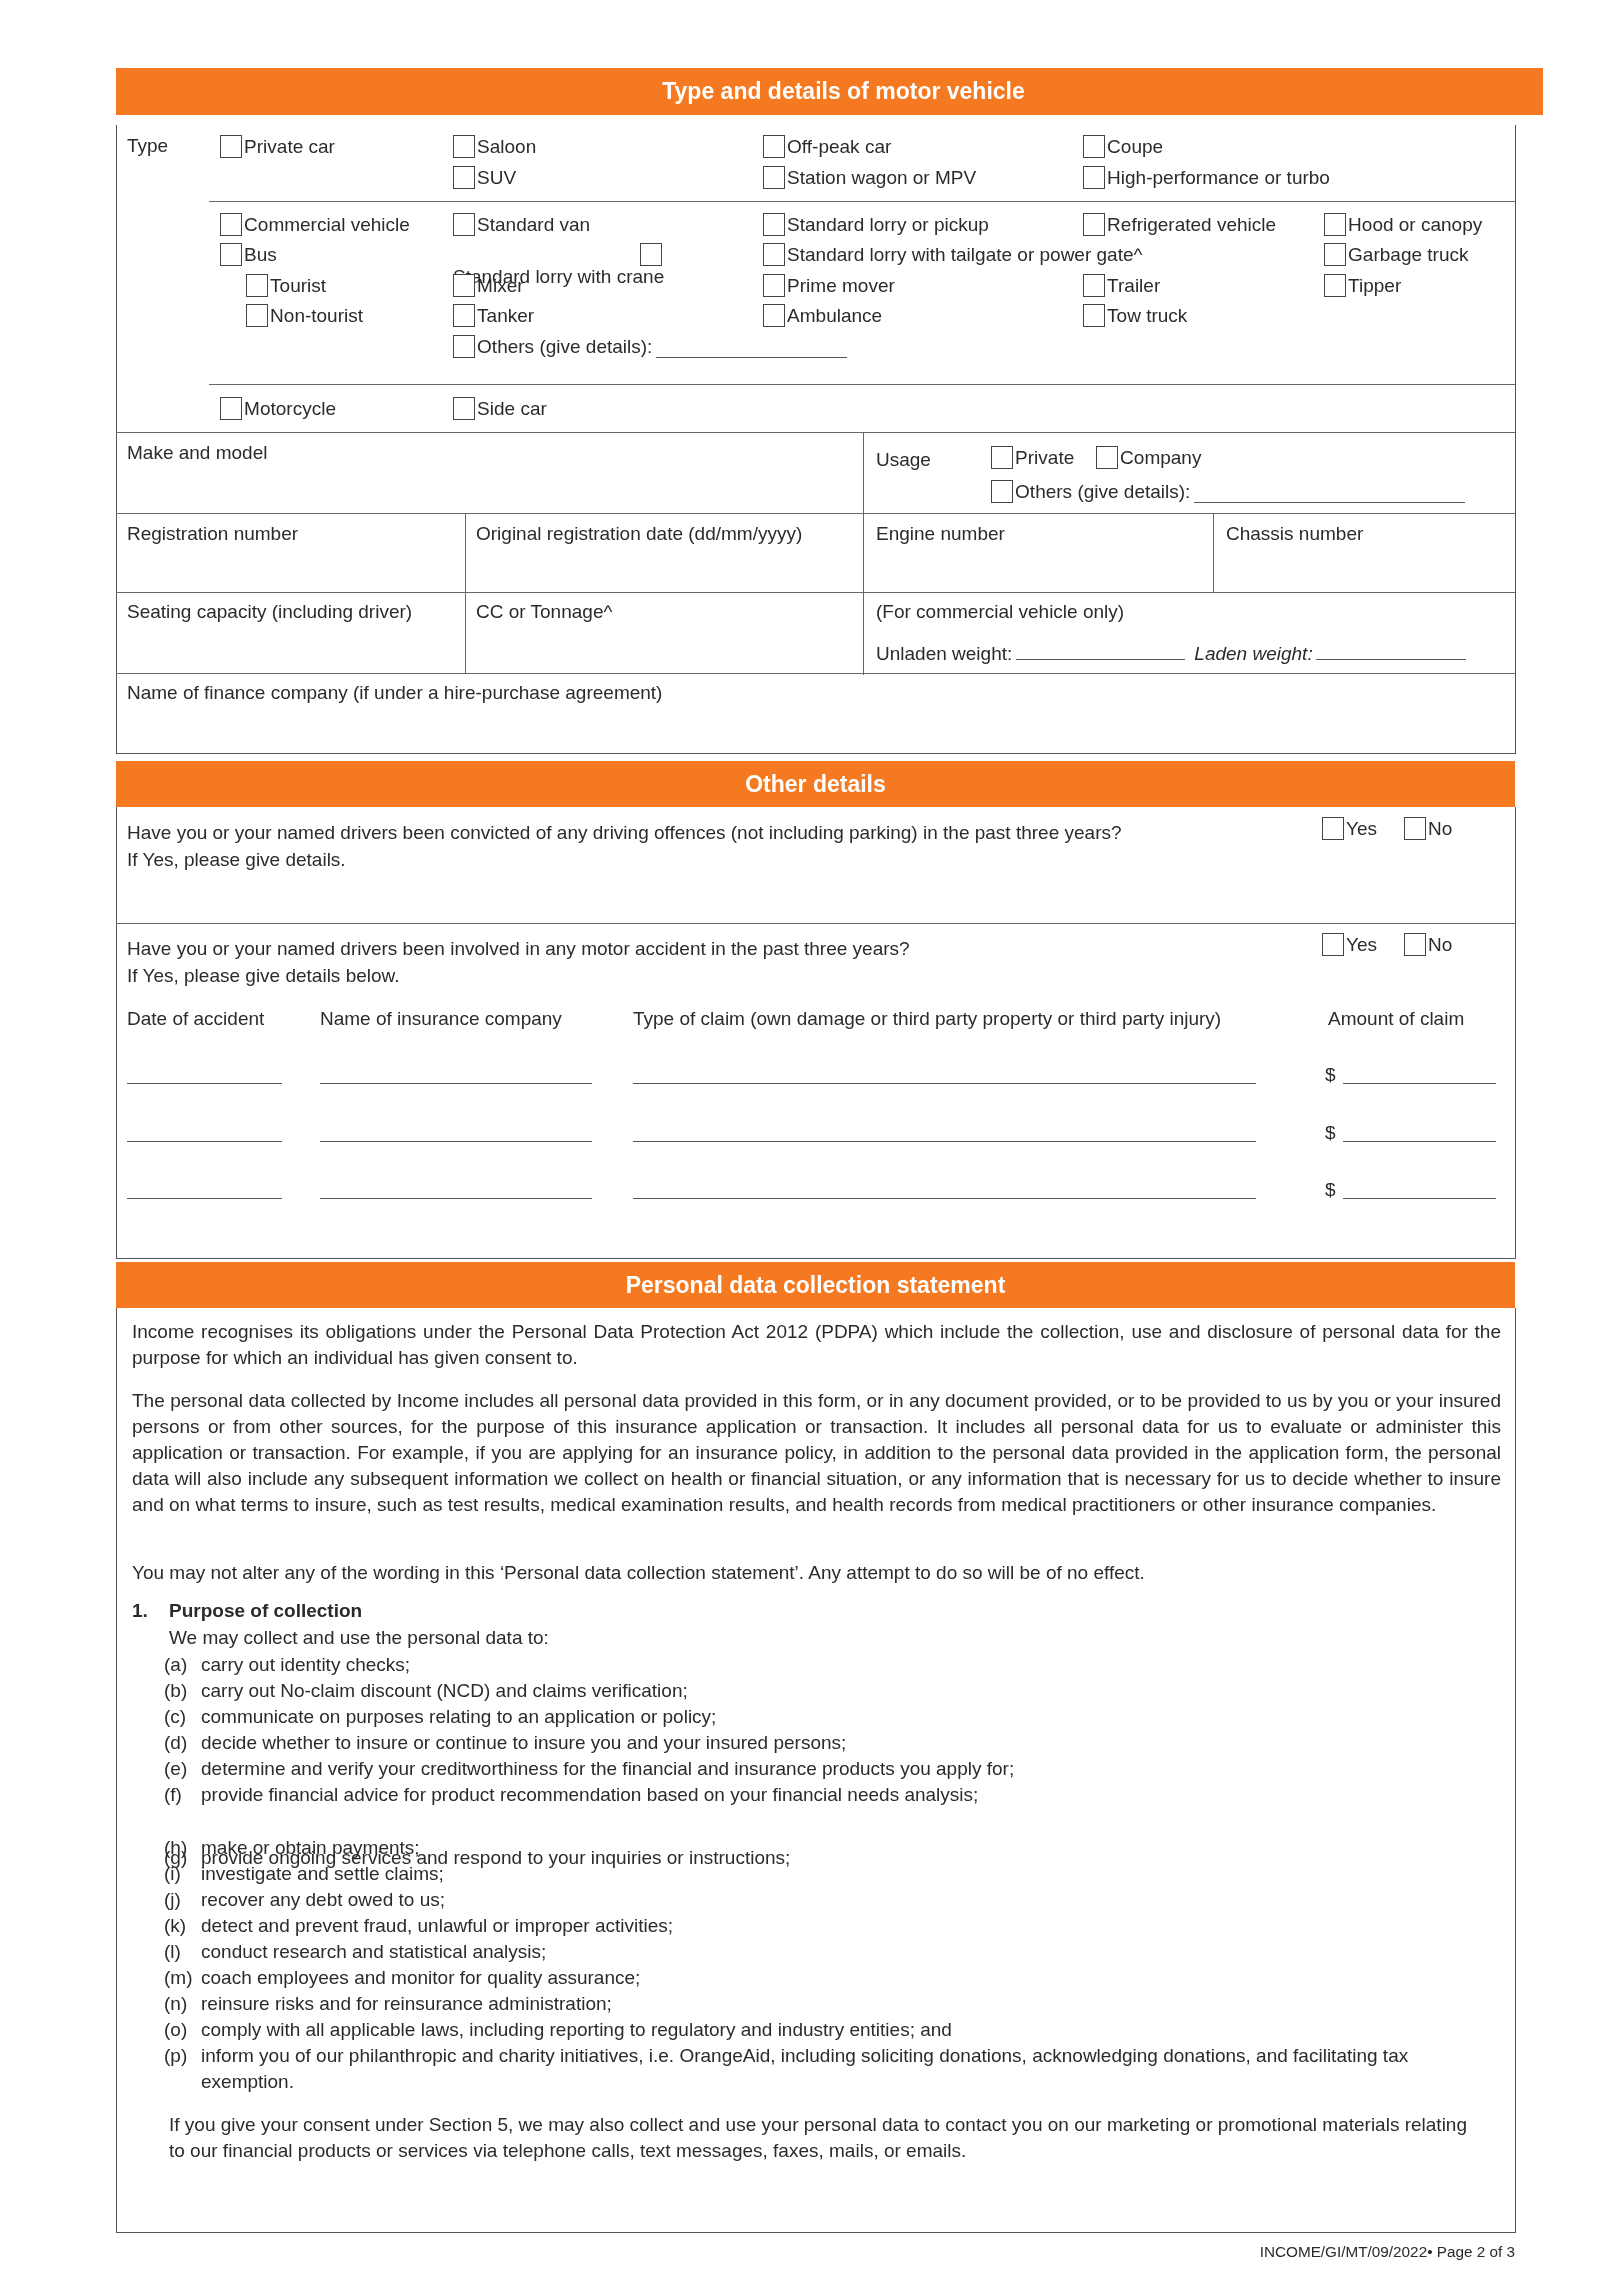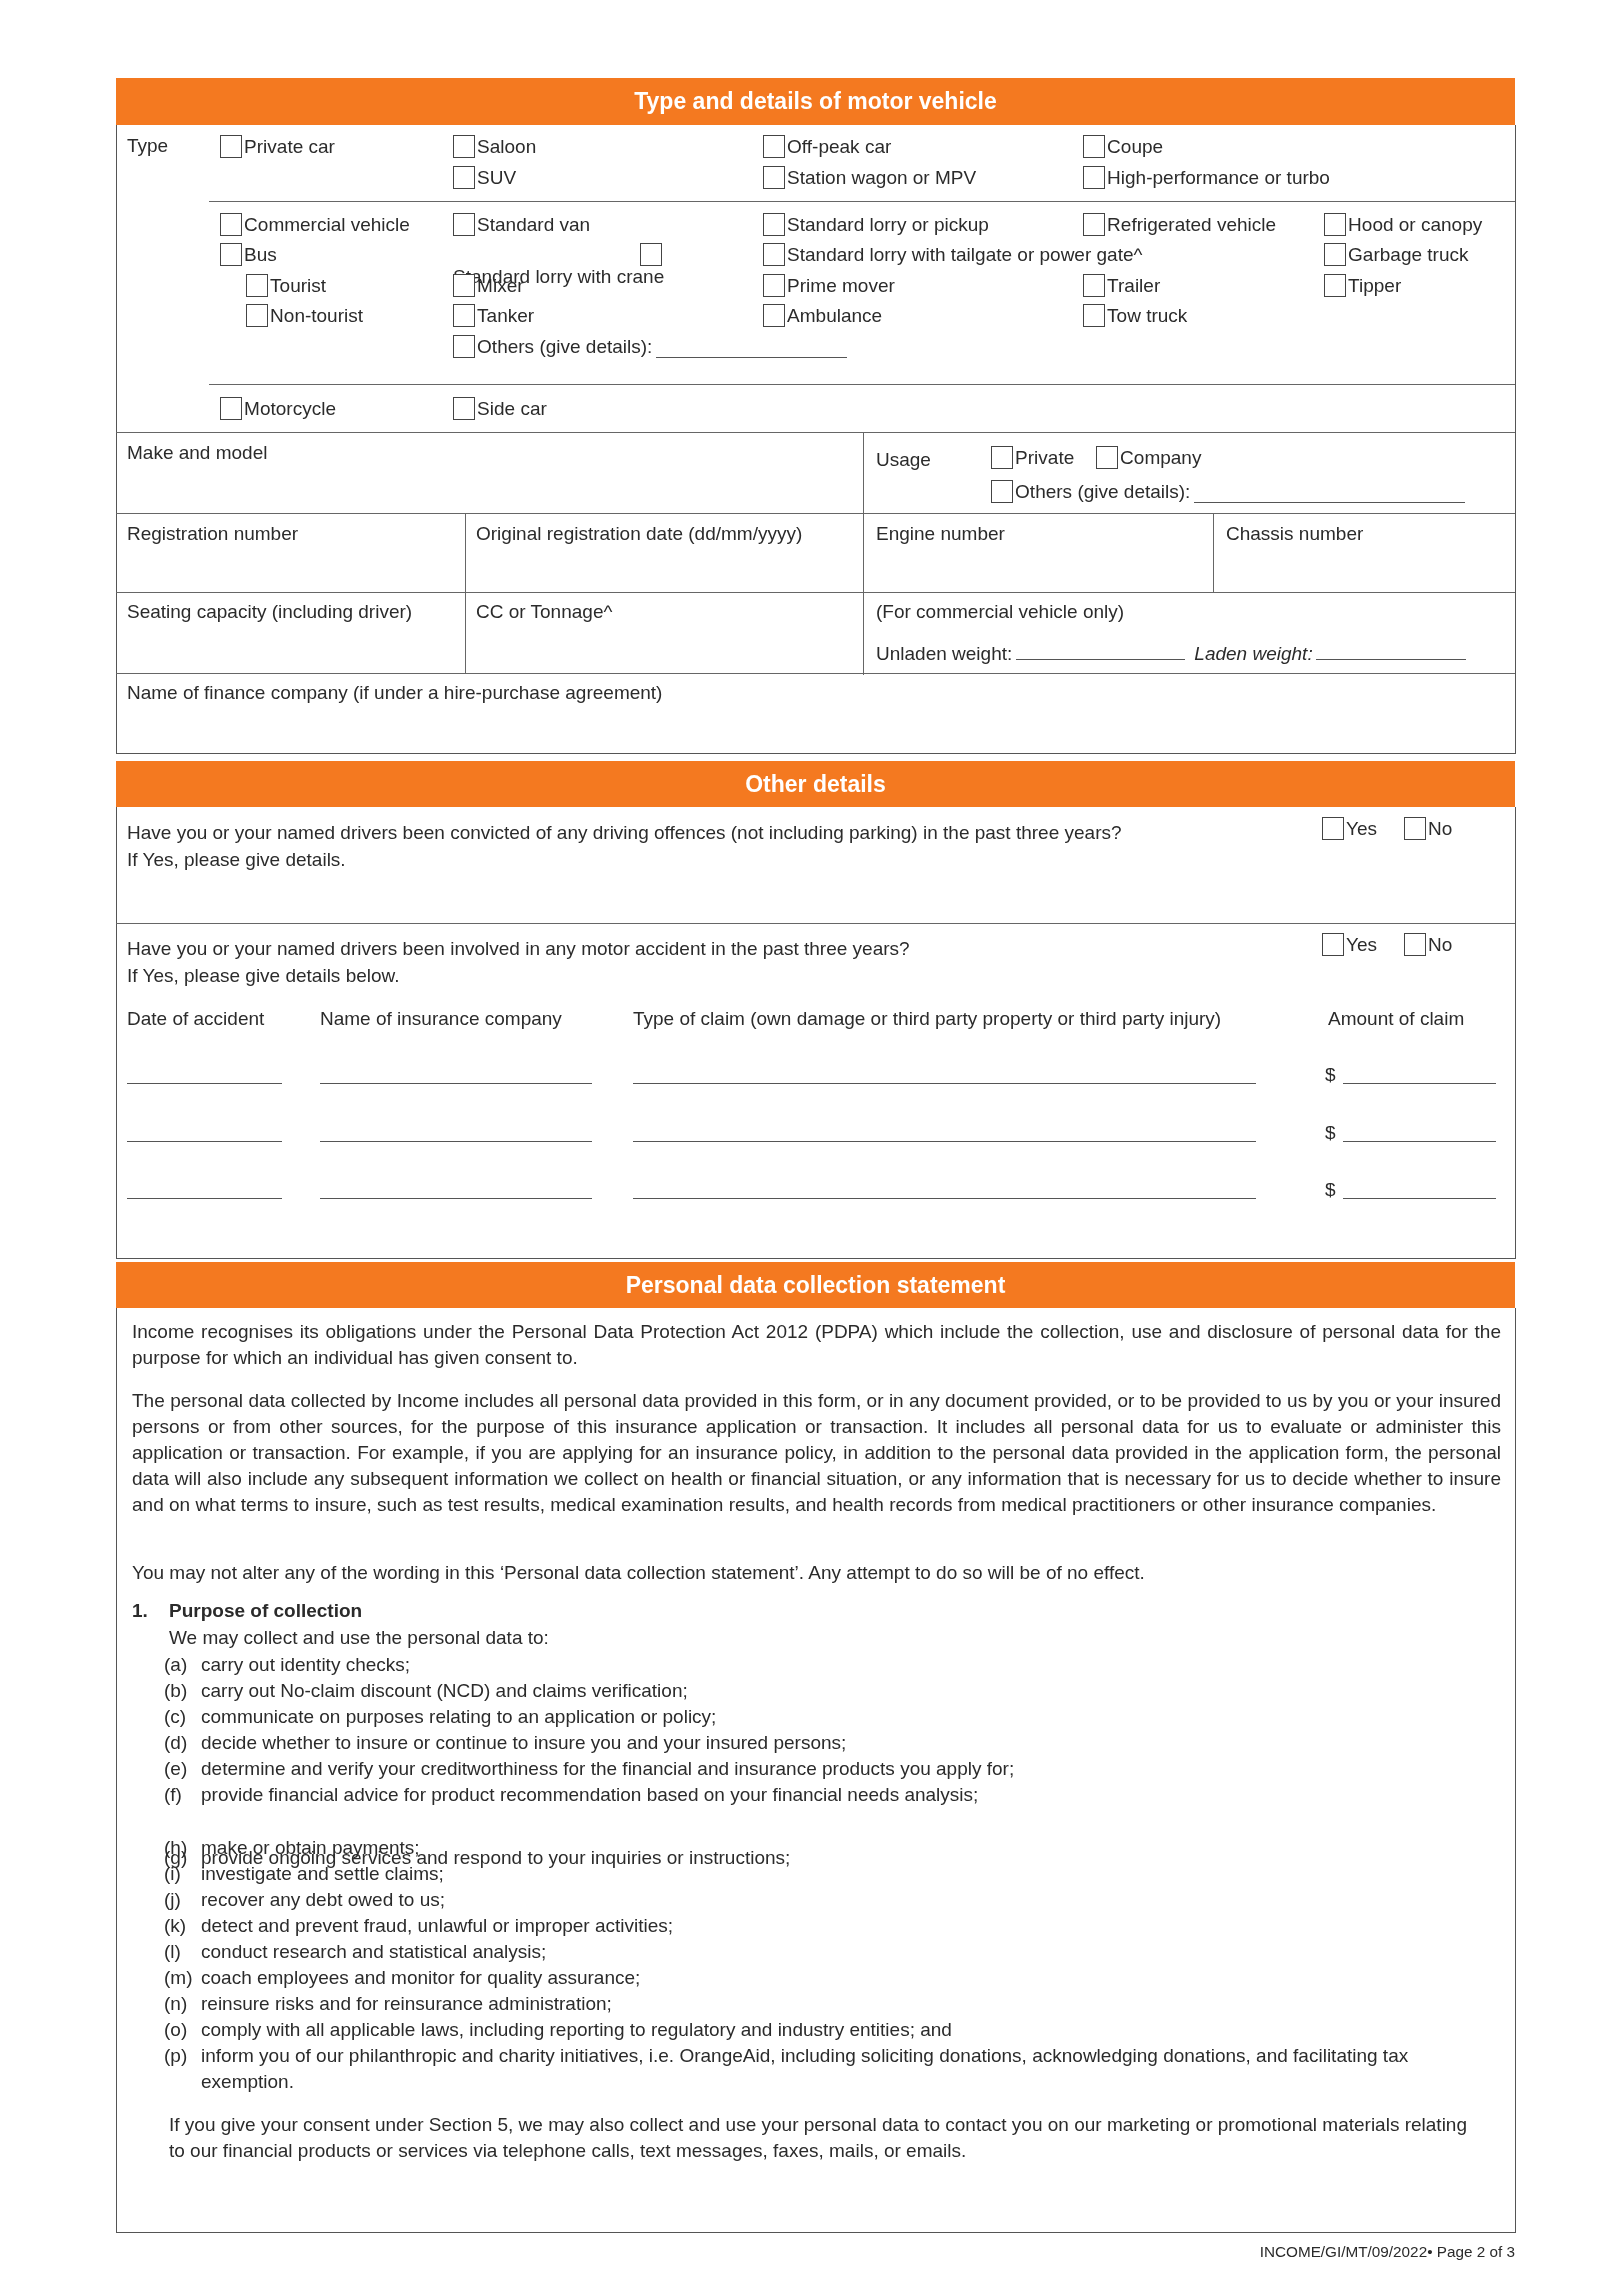--- a/index.html
+++ b/index.html
@@ -15,21 +15,21 @@
   .uline { display:inline-block; border-bottom:1.9px solid #555; height:15.3px; vertical-align:baseline; margin-left:3.8px; }
   .para { position:absolute; left:132px; width:1369px; font-size:19px; line-height:26px; color:#2b2b2b; text-align:justify; }
   .li { position:absolute; font-size:19px; white-space:nowrap; color:#2b2b2b; }
   .li .mk { display:inline-block; width:37px; }
   .fline { position:absolute; border-top:1.9px solid #555; height:0; }
   .footer { position:absolute; right:108px; top:2243px; font-size:15.3px; color:#2b2b2b; }
 </style>
 </head>
 <body>
 
-<div class="bar" style="top:78px;height:47px;">
+<div class="bar" style="top:68px;height:47px;padding-left:28px;">
   <span>Type and details of motor vehicle</span>
 </div>
 <div class="box" style="top:125px;height:628px;"></div>
 
 <span class="lbl" style="left:127px;top:135px;">Type</span>
 
 <div class="cb" style="left:220px;top:135px;">
     <span class="sq"></span>
     <span>Private car</span>
   </div>

